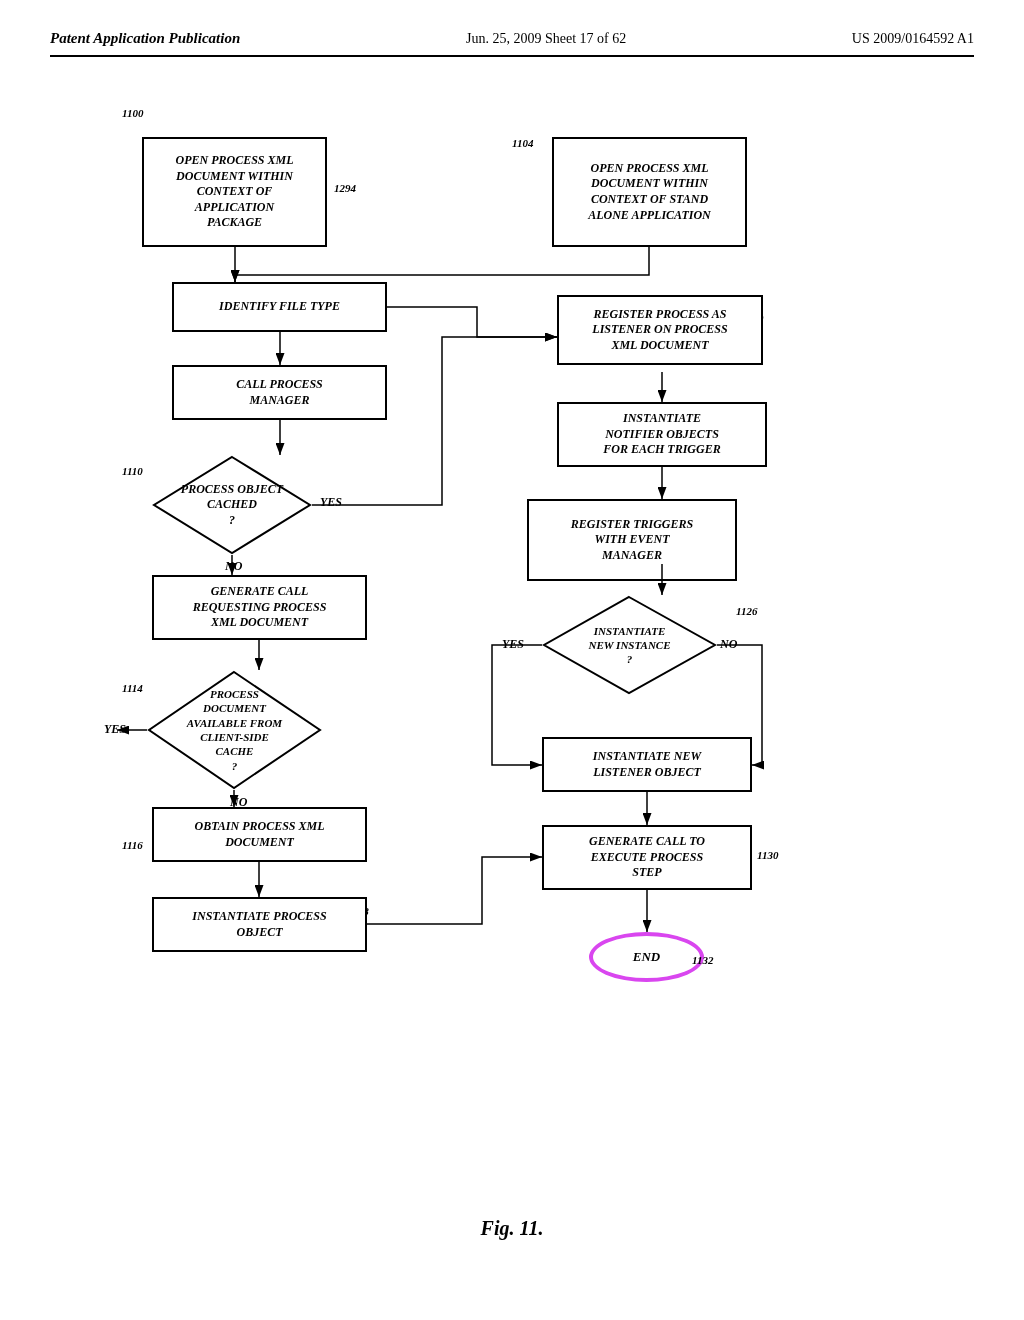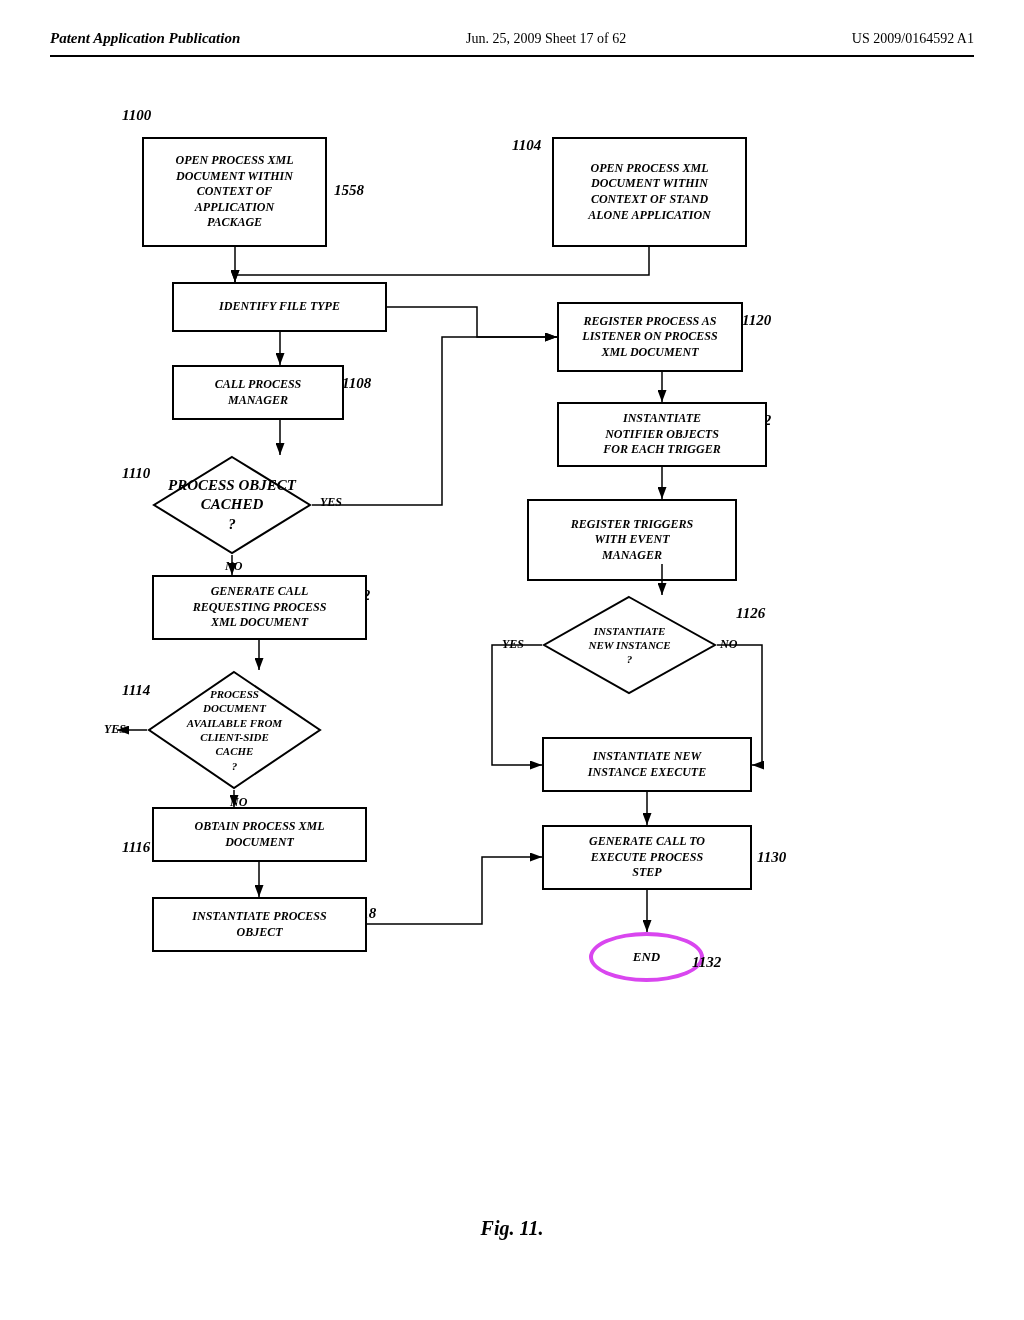--- a/index.html
+++ b/index.html
@@ -112,21 +112,21 @@
       align-items: center;
       justify-content: center;
       text-align: center;
       font-style: italic;
       font-weight: bold;
       font-size: 13px;
     }
 
     .label-tag {
       position: absolute;
-      font-size: 15px;
+      font-size: 11px;
       font-style: italic;
       font-weight: bold;
     }
 
     .yes-no-label {
       position: absolute;
       font-size: 12px;
       font-style: italic;
       font-weight: bold;
     }
@@ -155,48 +155,48 @@
 
     <div class="label-tag" style="left:60px;top:10px;">1100</div>
 
     <div class="fc-box" style="left:80px;top:40px;width:185px;height:110px;">
       <span style="white-space:pre-line;">OPEN PROCESS XML
 DOCUMENT WITHIN
 CONTEXT OF
 APPLICATION
 PACKAGE</span>
     </div>
-    <div class="label-tag" style="left:272px;top:85px;">1558</div>
+    <div class="label-tag" style="left:272px;top:85px;">1294</div>
 
     <div class="label-tag" style="left:450px;top:40px;">1104</div>
     <div class="fc-box" style="left:490px;top:40px;width:195px;height:110px;">
       <span style="white-space:pre-line;">OPEN PROCESS XML
 DOCUMENT WITHIN
 CONTEXT OF STAND
 ALONE APPLICATION</span>
     </div>
 
     <div class="label-tag" style="left:280px;top:195px;">1106</div>
     <div class="fc-box" style="left:110px;top:185px;width:215px;height:50px;">
       <span style="white-space:pre-line;">IDENTIFY FILE TYPE</span>
     </div>
 
     <div class="label-tag" style="left:280px;top:278px;">1108</div>
-    <div class="fc-box" style="left:110px;top:268px;width:172px;height:55px;">
+    <div class="fc-box" style="left:110px;top:268px;width:215px;height:55px;">
       <span style="white-space:pre-line;">CALL PROCESS
 MANAGER</span>
     </div>
 
     <div class="label-tag" style="left:60px;top:368px;">1110</div>
     <div class="fc-diamond" style="left:90px;top:358px;width:160px;height:100px;">
       <svg viewBox="0 0 160 100" preserveAspectRatio="none">
         <polygon points="80,2 158,50 80,98 2,50" fill="white" stroke="black" stroke-width="2"></polygon>
       </svg>
       <div class="diamond-inner">
-        <span style="white-space:pre-line;font-size:15px;">PROCESS OBJECT
+        <span style="white-space:pre-line;font-size:12px;">PROCESS OBJECT
 CACHED
 ?</span>
       </div>
     </div>
 
     <div class="yes-no-label" style="left:258px;top:398px;">YES</div>
 
     <div class="yes-no-label" style="left:163px;top:462px;">NO</div>
 
     <div class="label-tag" style="left:280px;top:490px;">1112</div>
@@ -232,21 +232,21 @@
 DOCUMENT</span>
     </div>
 
     <div class="label-tag" style="left:286px;top:808px;">1118</div>
     <div class="fc-box" style="left:90px;top:800px;width:215px;height:55px;">
       <span style="white-space:pre-line;">INSTANTIATE PROCESS
 OBJECT</span>
     </div>
 
     <div class="label-tag" style="left:680px;top:215px;">1120</div>
-    <div class="fc-box" style="left:495px;top:205px;width:186px;height:70px;">
+    <div class="fc-box" style="left:495px;top:198px;width:206px;height:70px;">
       <span style="white-space:pre-line;">REGISTER PROCESS AS
 LISTENER ON PROCESS
 XML DOCUMENT</span>
     </div>
 
     <div class="label-tag" style="left:680px;top:315px;">1122</div>
     <div class="fc-box" style="left:495px;top:305px;width:210px;height:65px;">
       <span style="white-space:pre-line;">INSTANTIATE
 NOTIFIER OBJECTS
 FOR EACH TRIGGER</span>
@@ -270,21 +270,21 @@
 ?</span>
       </div>
     </div>
 
     <div class="yes-no-label" style="left:440px;top:540px;">YES</div>
 
     <div class="yes-no-label" style="left:658px;top:540px;">NO</div>
 
     <div class="fc-box" style="left:480px;top:640px;width:210px;height:55px;">
       <span style="white-space:pre-line;">INSTANTIATE NEW
-INSTANCE EXECUTE</span>
+LISTENER OBJECT</span>
     </div>
 
     <div class="label-tag" style="left:638px;top:738px;">1128</div>
     <div class="fc-box" style="left:480px;top:728px;width:210px;height:65px;">
       <span style="white-space:pre-line;">GENERATE CALL TO
 EXECUTE PROCESS
 STEP</span>
     </div>
     <div class="label-tag" style="left:695px;top:752px;">1130</div>
 

